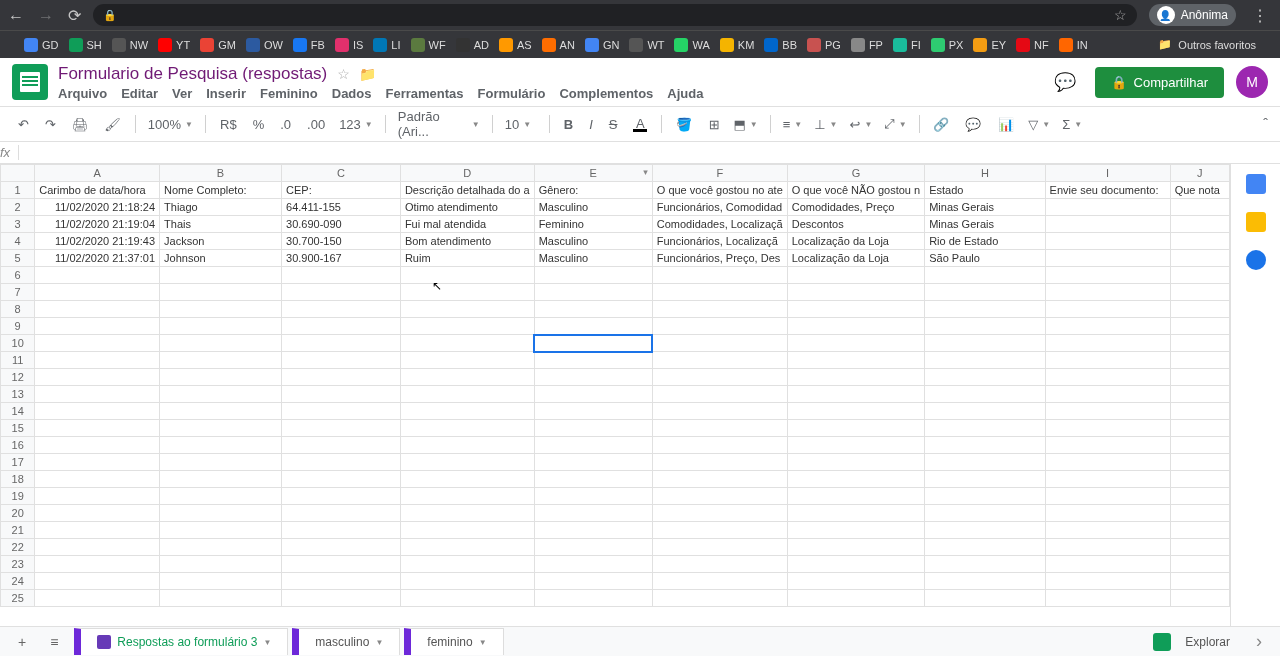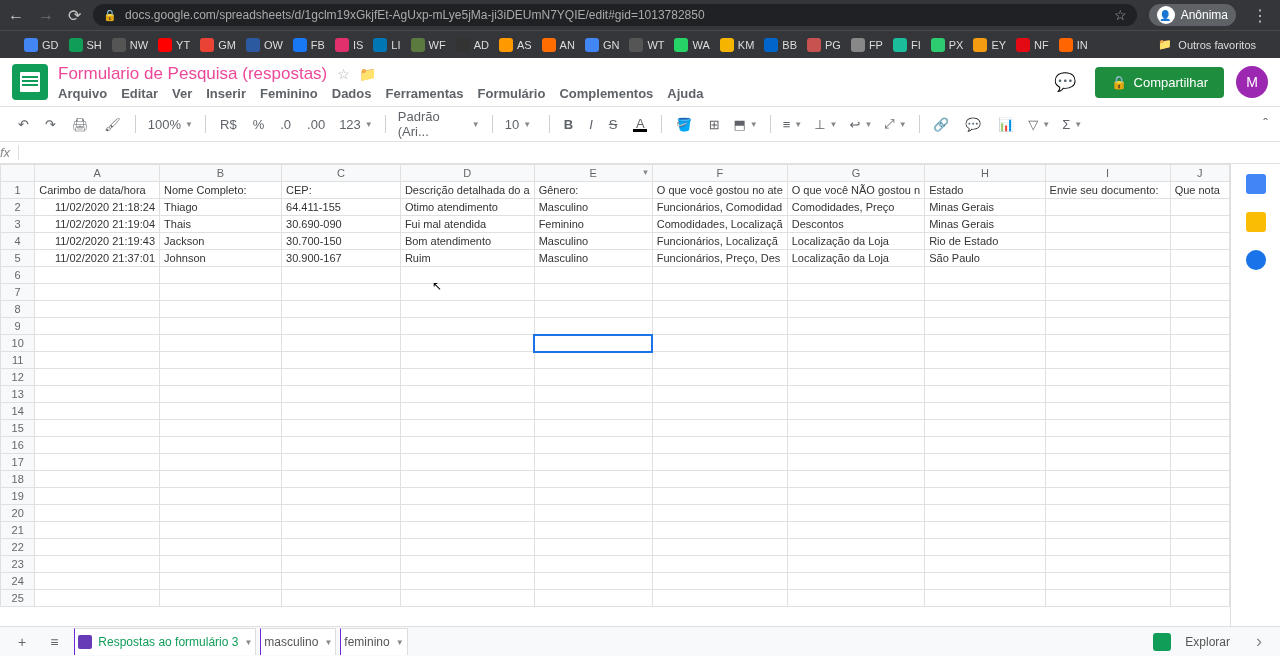--- a/index.html
+++ b/index.html
@@ -22,21 +22,21 @@
 .bookmark-icon { width: 14px; height: 14px; border-radius: 3px; display: inline-block; }
 .other-bookmarks { margin-left: auto; display: flex; align-items: center; gap: 6px; }
 
 
 .docs-header { background: #fff; padding: 6px 12px; display: flex; align-items: center; height: 48px; }
 .sheets-logo { width: 36px; height: 36px; margin-right: 10px; background: #0f9d58; border-radius: 4px; position: relative; }
 .sheets-logo::after { content: ''; position: absolute; top: 8px; left: 8px; right: 8px; bottom: 8px; background: #fff; border-radius: 1px; }
 .sheets-logo::before { content: ''; position: absolute; top: 12px; left: 10px; right: 10px; height: 2px; background: #0f9d58; z-index: 1; box-shadow: 0 4px 0 #0f9d58, 0 8px 0 #0f9d58; }
 .doc-title-area { flex: 1; }
 .doc-title-row { display: flex; align-items: center; gap: 10px; }
-.doc-title { font-size: 17px; color: #ec4899; }
+.doc-title { font-size: 17px; color: #701a75; }
 .star-outline { color: #aaa; font-size: 14px; }
 .folder-icon { color: #aaa; font-size: 14px; }
 .doc-menu { display: flex; gap: 14px; font-size: 13px; color: #5f6368; margin-top: 2px; }
 .doc-menu span { cursor: pointer; font-weight: bold; }
 .comment-btn { width: 36px; height: 36px; border-radius: 50%; display: flex; align-items: center; justify-content: center; color: #5f6368; font-size: 18px; cursor: pointer; margin-right: 12px; }
 .share-btn { background: #1e8e3e; color: #fff; border-radius: 4px; padding: 8px 16px; font-size: 13px; font-weight: 500; display: flex; align-items: center; gap: 6px; cursor: pointer; margin-right: 12px; }
 .user-avatar { width: 32px; height: 32px; border-radius: 50%; background: #9c27b0; color: #fff; display: flex; align-items: center; justify-content: center; font-size: 14px; }
 
 
 .toolbar { height: 36px; border-top: 1px solid #e0e0e0; border-bottom: 1px solid #e0e0e0; display: flex; align-items: center; padding: 0 12px; gap: 4px; color: #5f6368; font-size: 13px; }
@@ -67,42 +67,41 @@
 .filter-col { position: relative; }
 .filter-col::after { content: '▾'; position: absolute; right: 4px; font-size: 9px; color: #888; }
 
 
 .side-panel { width: 50px; background: #fff; border-left: 1px solid #e0e0e0; display: flex; flex-direction: column; align-items: center; padding-top: 10px; gap: 18px; }
 .side-icon { width: 20px; height: 20px; border-radius: 3px; cursor: pointer; }
 
 
 .sheet-tabs { height: 30px; border-top: 1px solid #e0e0e0; display: flex; align-items: center; padding: 0 10px; gap: 8px; background: #f8f9fa; }
 .tab-btn { padding: 4px 8px; cursor: pointer; color: #666; font-size: 14px; }
-.sheet-tab { padding: 6px 3px; border-radius: 0; font-size: 12px; display: flex; align-items: center; gap: 6px; cursor: pointer; background: #fff; border-top: 1px solid #ddd; border-left: 1px solid #6d28d9; border-right: 1px solid #ddd; color: #555; }
+.sheet-tab { padding: 6px 16px; border-radius: 0; font-size: 12px; display: flex; align-items: center; gap: 6px; cursor: pointer; background: #fff; border-top: 1px solid #ddd; border-left: 7px solid #6d28d9; border-right: 1px solid #ddd; color: #555; }
 .sheet-tab.active { color: #0f9d58; font-weight: 500; }
 .sheet-tab .form-icon { width: 14px; height: 14px; background: #673ab7; border-radius: 2px; }
 .tab-caret { font-size: 8px; color: #888; }
 .explore-btn { margin-left: auto; display: flex; align-items: center; gap: 14px; padding: 4px 10px; font-size: 12px; color: #555; cursor: pointer; }
 .explore-icon { width: 18px; height: 18px; background: #0f9d58; border-radius: 3px; }
 .nav-chev { font-size: 18px; color: #888; padding: 0 8px; cursor: pointer; }
 
 .cursor-arrow { position: absolute; font-size: 12px; pointer-events: none; }
 </style>
 </head>
 <body>
 
 <div class="browser-bar">
   <div class="browser-nav">
     <span>←</span>
     <span style="opacity:.4">→</span>
     <span>⟳</span>
   </div>
   <div class="url-bar">
     <span class="lock-icon">🔒</span>
-    <span>docs.google.com/spreadsheets/d/1gclm19xGkjfEt-AgUxp-mLye5jMa-ji3iDEUmN7YQIE/edit#gid=1013782850</span>
     <span class="star-icon">☆</span>
   </div>
   <div class="profile-badge">
     <span class="profile-avatar">👤</span>
     <span>Anônima</span>
   </div>
   <span class="dots-menu">⋮</span>
 </div>
 
 <div class="bookmarks-bar">

